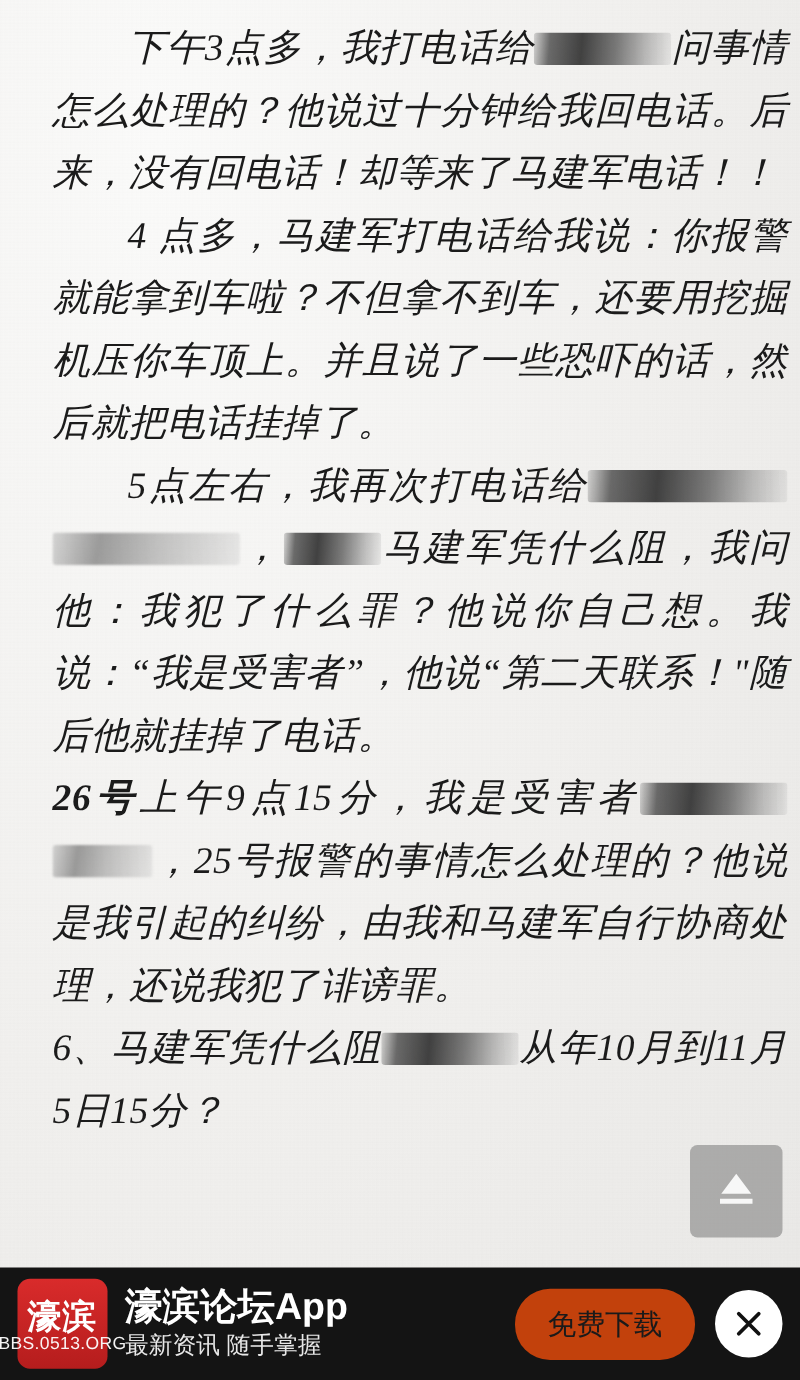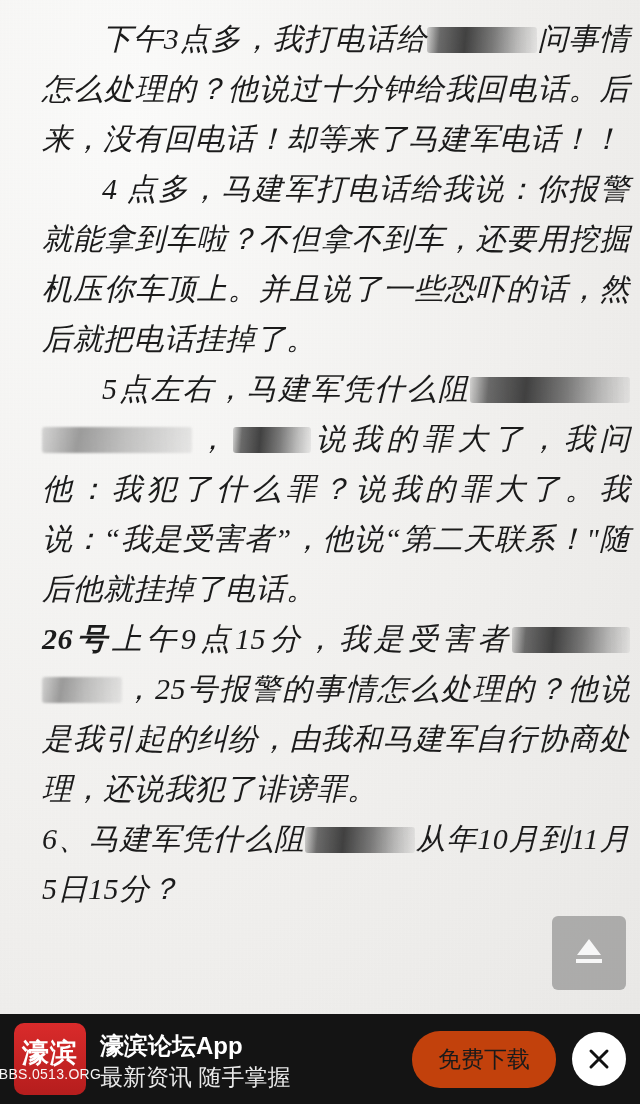--- a/index.html
+++ b/index.html
@@ -131,27 +131,27 @@
     letter-spacing: .3px;
     opacity: .95;
   }
   #promo-text {
     margin-left: 14px;
     color: #fff;
     flex: 1 1 auto;
     min-width: 0;
   }
   #promo-title {
-    font-size: 24px;
+    font-size: 30px;
     font-weight: bold;
     line-height: 36px;
     white-space: nowrap;
   }
   #promo-sub {
-    font-size: 23px;
+    font-size: 19px;
     line-height: 26px;
     color: #e8e8e8;
     white-space: nowrap;
   }
   #promo-cta {
     flex: 0 0 auto;
     background: #c2410c;
     color: #1a1a1a;
     font-size: 23px;
     border-radius: 28px;
@@ -181,21 +181,21 @@
 
     <p class="para">
       <span>下午3点多，我打电话给</span><span class="redact w1"></span><span>问事情怎么处理的？他说过十分钟给我回电话。后来，没有回电话！却等来了马建军电话！！</span>
     </p>
 
     <p class="para">
       <span>4 点多，马建军打电话给我说：你报警就能拿到车啦？不但拿不到车，还要用挖掘机压你车顶上。并且说了一些恐吓的话，然后就把电话挂掉了。</span>
     </p>
 
     <p class="para">
-      <span>5点左右，马建军凭什么阻</span><span class="redact w2"></span><span class="redact w3 soft"></span><span>，</span><span class="redact w4"></span><span>说我的罪大了，我问他：我犯了什么罪？说我的罪大了。我说：“我是受害者”，他说“第二天联系！"随后他就挂掉了电话。</span>
+      <span>5点左右，我再次打电话给</span><span class="redact w2"></span><span class="redact w3 soft"></span><span>，</span><span class="redact w4"></span><span>马建军凭什么阻，我问他：我犯了什么罪？他说你自己想。我说：“我是受害者”，他说“第二天联系！"随后他就挂掉了电话。</span>
     </p>
 
     <p class="para noindent">
       <span class="bold">26号</span><span>上午9点15分，我是受害者</span><span class="redact w5"></span><span class="redact w6 soft"></span><span>，25号报警的事情怎么处理的？他说是我引起的纠纷，由我和马建军自行协商处理，还说我犯了诽谤罪。</span>
     </p>
 
 
     <p class="para noindent">
       <span>6、马建军凭什么阻</span><span class="redact w1"></span><span>从</span><span>年10月到11月5日15分？</span>
     </p>

